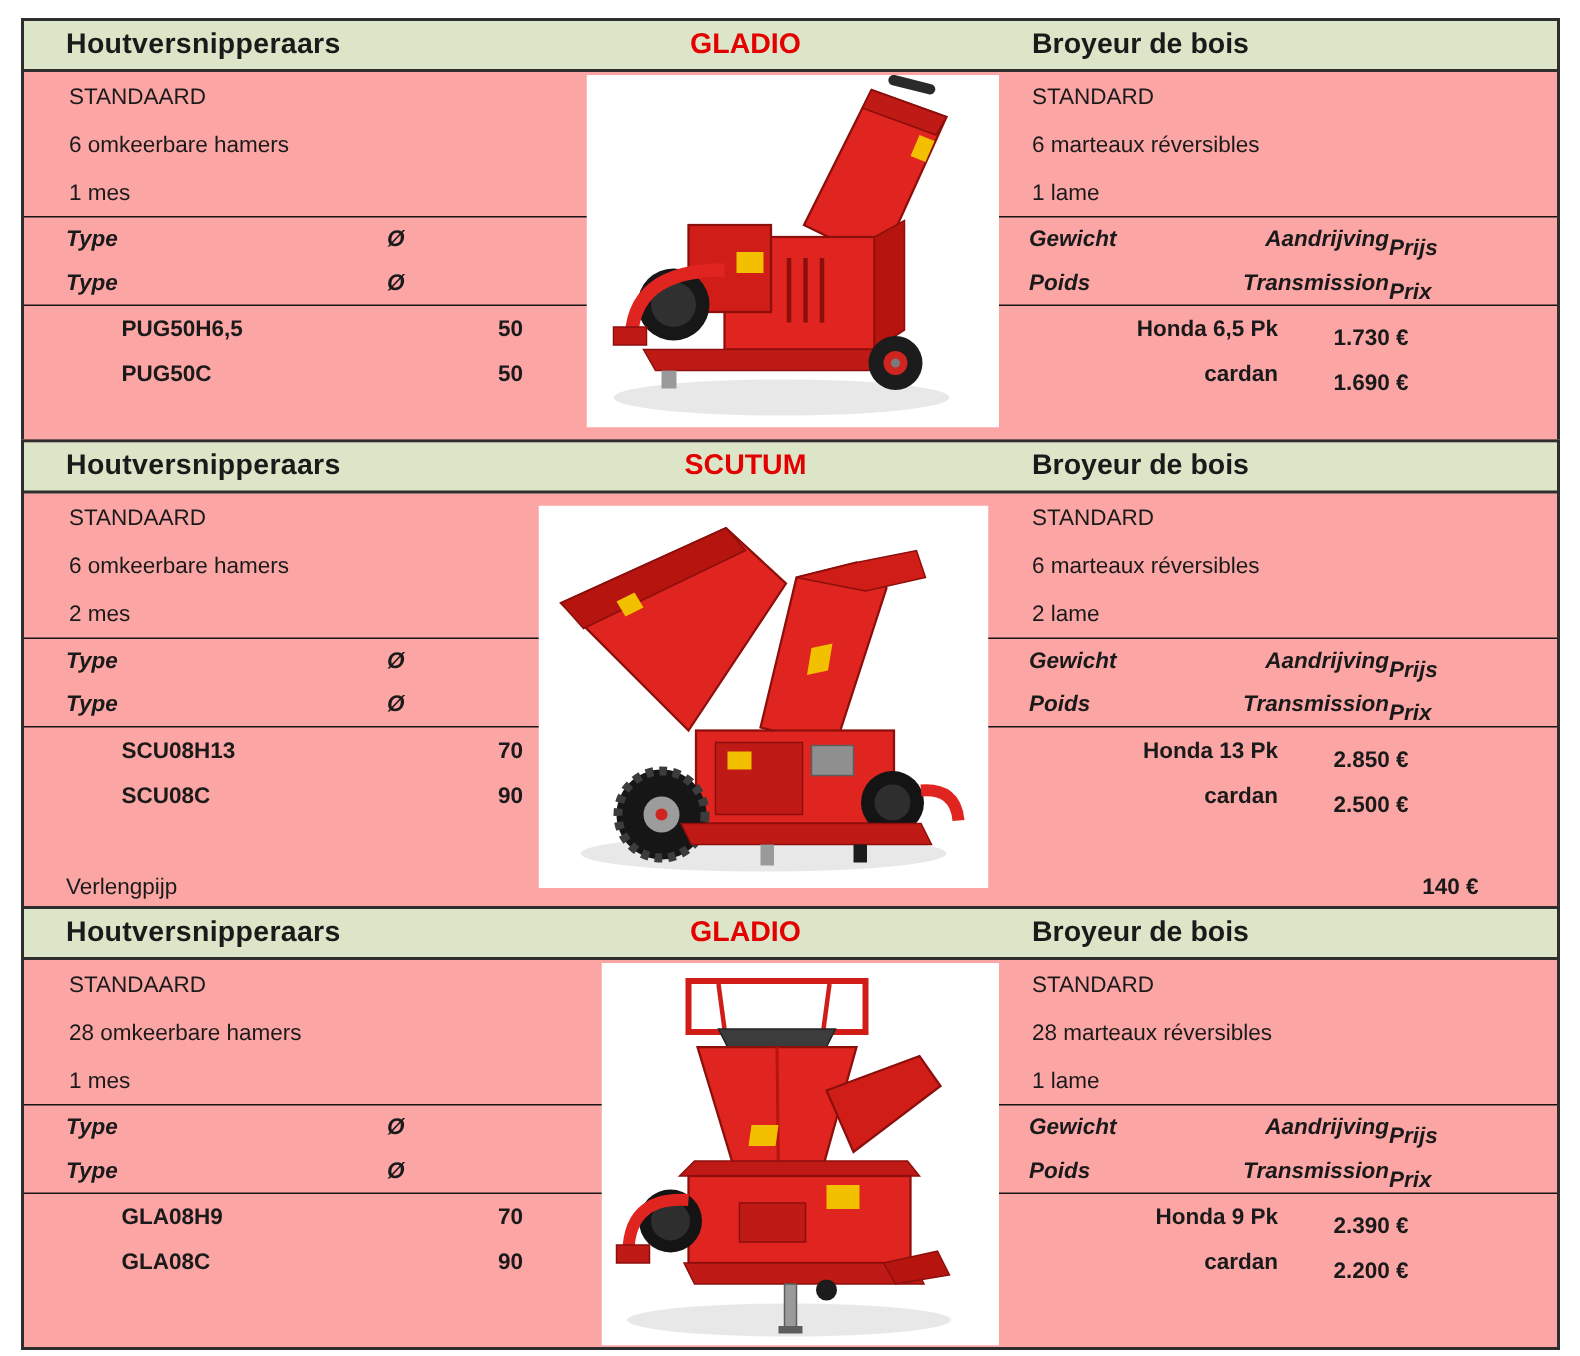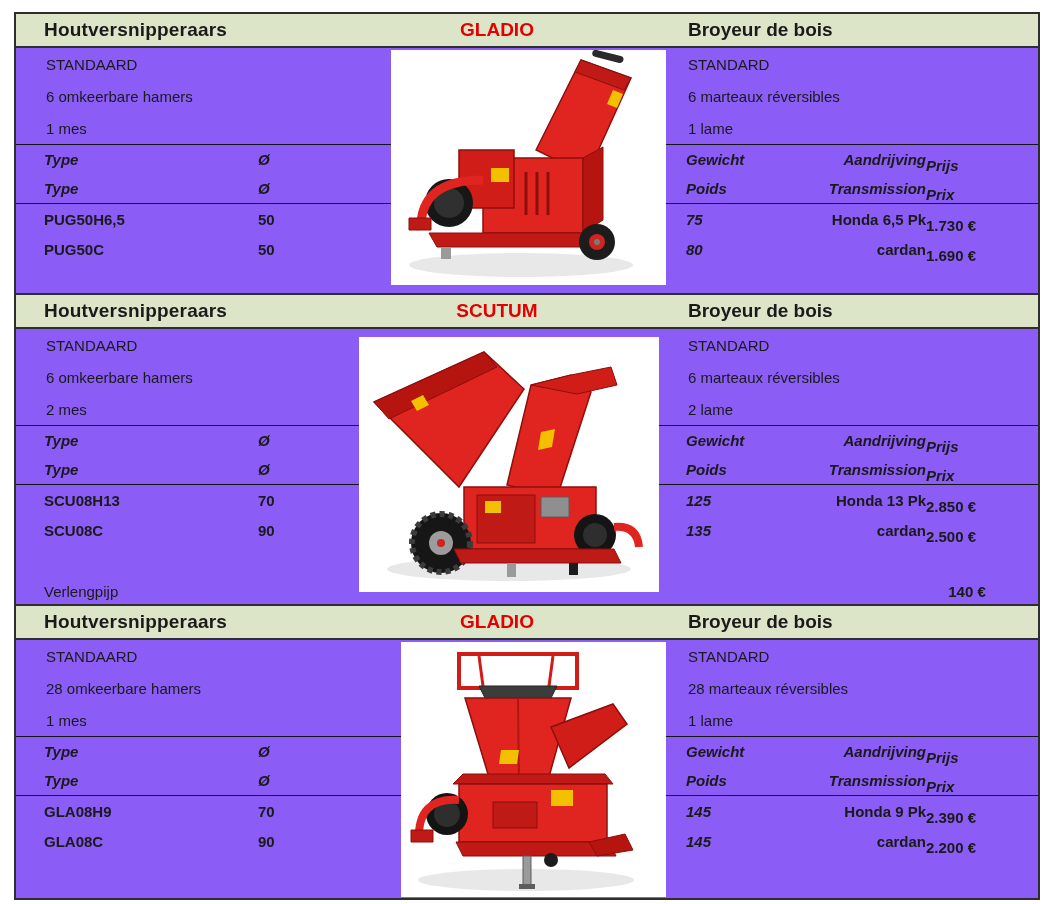--- a/index.html
+++ b/index.html
@@ -7,21 +7,21 @@
     width:1053px;height:904px;
     font-family:"Liberation Sans","DejaVu Sans",sans-serif;
     color:#1a1a1a;
     position:relative;
   }
   .page{position:absolute;left:14px;top:12px;width:1026px;}
   .section{
     box-sizing:border-box;
     width:1026px;
     border:2px solid #2e2e2e;
-    background:#8b5cf6;
+    background:#fca5a5;
     position:relative;
   }
   .section + .section{margin-top:-2px;}
   .sec-header{
     box-sizing:border-box;
     height:34px;
     background:var(--header-bg,#dde5c8);
     border-bottom:2px solid #2e2e2e;
     display:grid;
     grid-template-columns:28px 372px 162px 1fr 30px;
@@ -33,21 +33,21 @@
   .band{
     display:grid;
     grid-template-columns:28px 200px 80px 1fr 120px 120px 82px 30px;
     align-items:center;
   }
   .row-spec{height:32px;font-size:15px;}
   .c-left{grid-column:2;padding-left:2px;}
   .c-rightspec{grid-column:5 / 8;justify-self:start;padding-left:2px;}
   .thead-band{border-top:1.5px solid #151515;border-bottom:1.5px solid #151515;}
   .row-th{height:29px;font-size:15px;font-weight:bold;font-style:italic;}
-  .row-data{height:30px;font-size:15px;font-weight:bold;}
+  .row-data{height:30px;font-size:15px;font-weight:bold;gap:37px;}
   .c-type{grid-column:2;}
   .c-dia{grid-column:3;padding-left:14px;}
   .c-weight{grid-column:5;text-align:left;font-style:italic;}
   .c-drive{grid-column:6;text-align:right;}
   .c-price{grid-column:7;text-align:left;margin-top:12px;}
   .filler{width:100%;}
   .row-extra{height:30px;font-size:15px;}
   .extra-label{grid-column:2;font-weight:normal;}
   .extra-price{grid-column:7;text-align:center;font-weight:bold;font-size:15px;}
   .machine{

